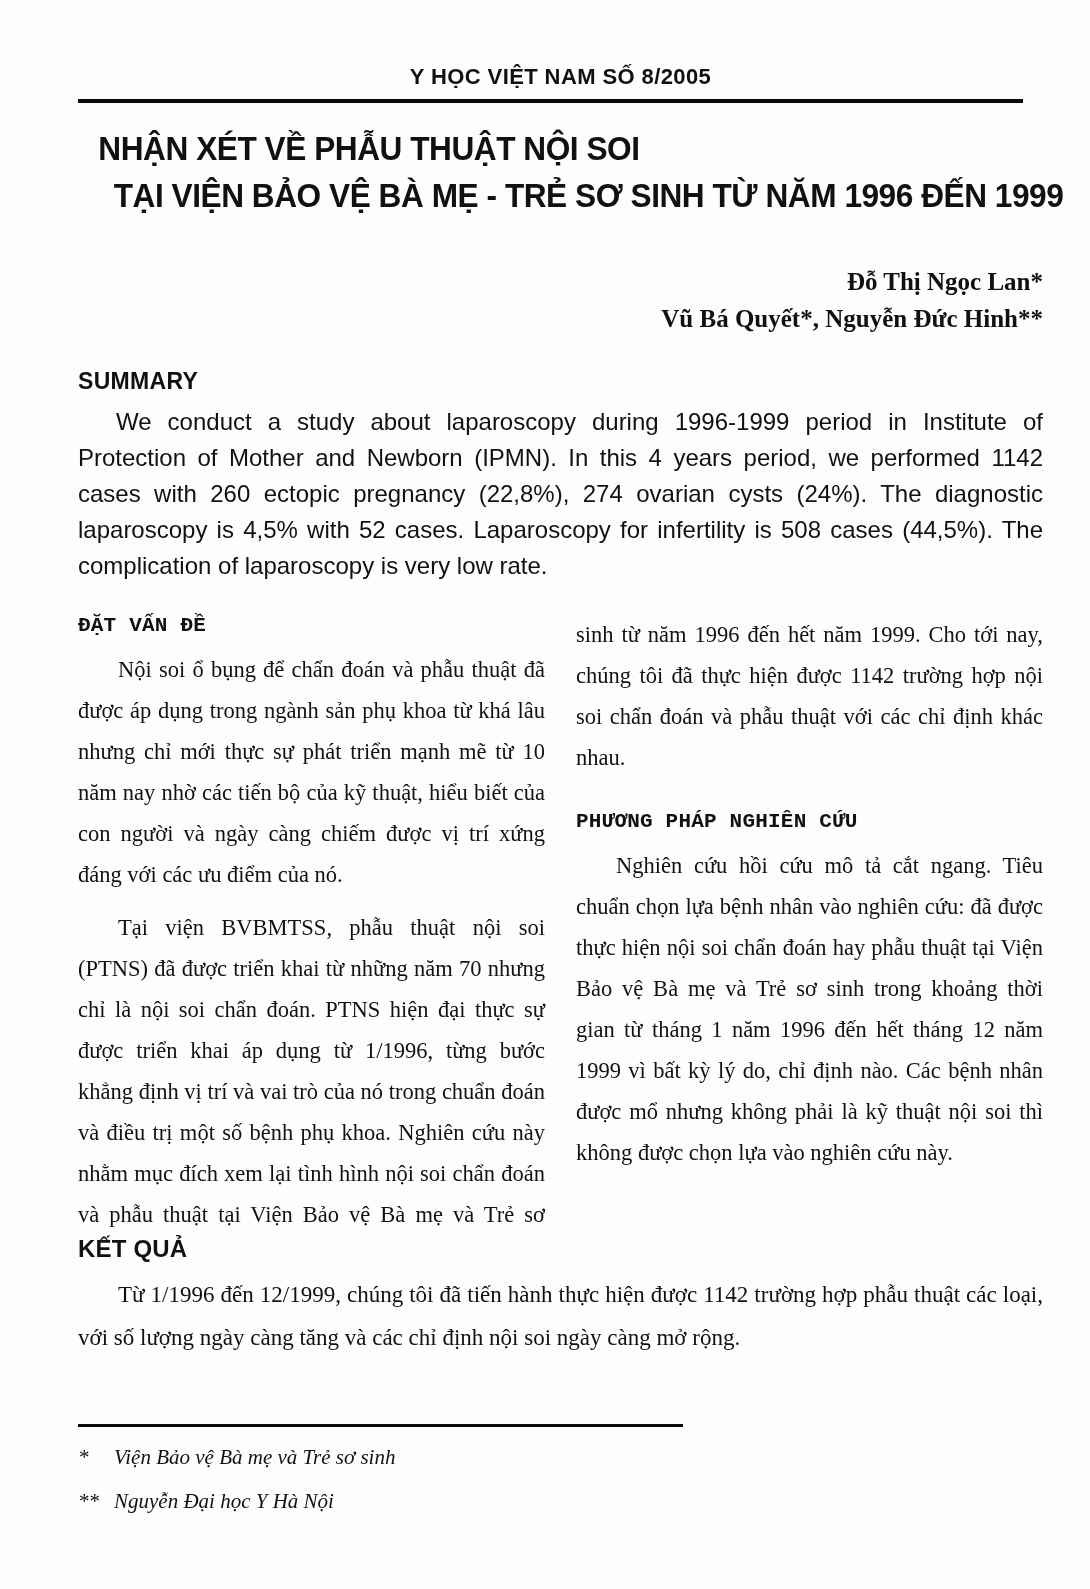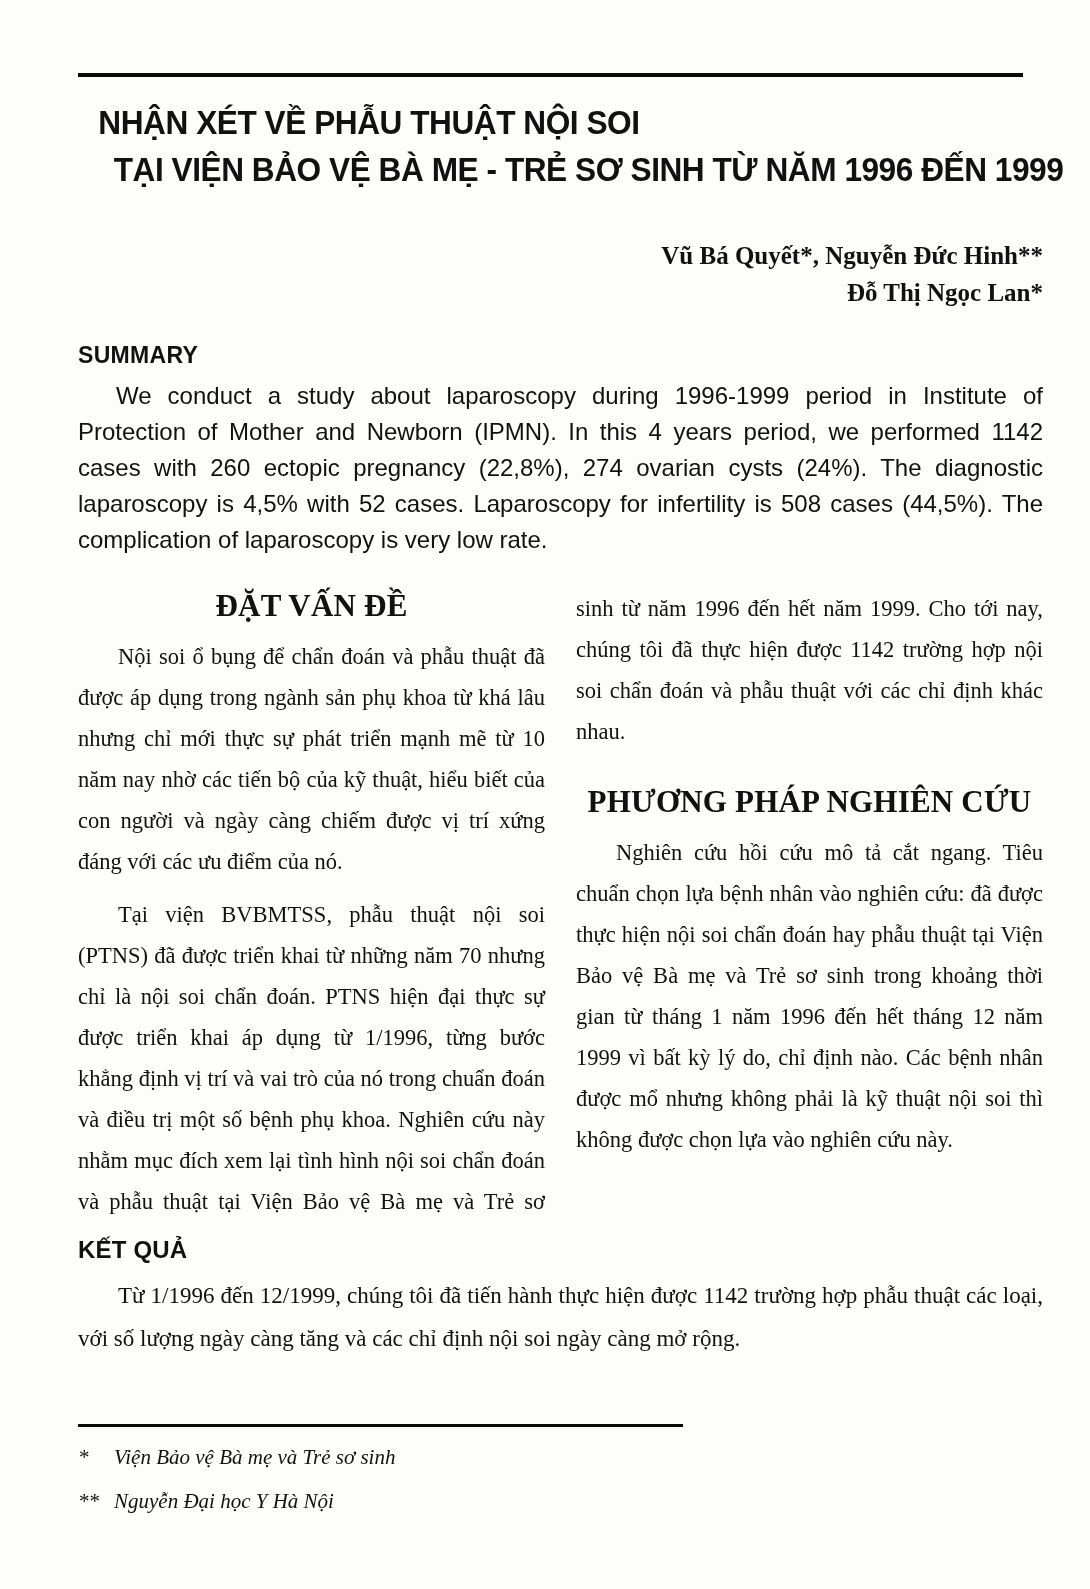--- a/index.html
+++ b/index.html
@@ -78,40 +78,38 @@
   }
 
   
   .columns {
     margin-top: 30px;
     display: flex;
     gap: 31px;
   }
   .col { width: 467px; }
   .col-heading {
-    font-family: Liberation Serif, serif;
-    font-weight: 700;
-    font-size: 31px;
+    font-family: Liberation Mono, monospace;
+    font-weight: 700;
+    font-size: 21px;
     margin: 0 0 10px 0;
     letter-spacing: 0.2px;
-    text-align: center;
   }
   .col p {
     margin: 0;
     font-size: 22.5px;
     line-height: 41px;
     text-align: justify;
   }
   .col p.indent { text-indent: 40px; margin-top: 12px; }
   .col p.fill-last { text-align-last: justify; }
   .method-heading { margin-top: 32px; margin-bottom: 10px; }
 
   
   .results-heading {
-    margin-top: 14px;
     font-family: "Liberation Sans", "DejaVu Sans", sans-serif;
     font-weight: 700;
     font-size: 24px;
     letter-spacing: 0.2px;
   }
   .results-body {
     margin-top: 10px;
     font-size: 23px;
     line-height: 43px;
     text-align: justify;
@@ -146,31 +144,32 @@
     left: 78px;
     top: 1601px;
     font-size: 26px;
   }
 </style>
 </head>
 <body>
 
 <div class="page">
 
+  <div class="journal-header">Y HỌC VIỆT NAM SỐ 8/2005</div>
 
   <div class="header-rule"></div>
 
   <h1 class="article-title" style="margin:22px 0 0 0;">
     <span class="tline">NHẬN XÉT VỀ PHẪU THUẬT NỘI SOI</span><br>
     <span class="tline">TẠI VIỆN BẢO VỆ BÀ MẸ - TRẺ SƠ SINH TỪ NĂM 1996 ĐẾN 1999</span>
   </h1>
 
   <div class="authors">
+    <div>Đỗ Thị Ngọc Lan*</div>
     <div>Vũ Bá Quyết*, Nguyễn Đức Hinh**</div>
-    <div>Đỗ Thị Ngọc Lan*</div>
   </div>
 
   <div class="summary-heading">SUMMARY</div>
 
   <p class="summary-body" style="margin:9px 0 0 0;">We conduct a study about laparoscopy during 1996-1999 period in Institute of Protection of Mother and Newborn (IPMN). In this 4 years period, we performed 1142 cases with 260 ectopic pregnancy (22,8%), 274 ovarian cysts (24%). The diagnostic laparoscopy is 4,5% with 52 cases. Laparoscopy for infertility is 508 cases (44,5%). The complication of laparoscopy is very low rate.</p>
 
   <div class="columns">
 
     <div class="col">
       <div class="col-heading">ĐẶT VẤN ĐỀ</div>

